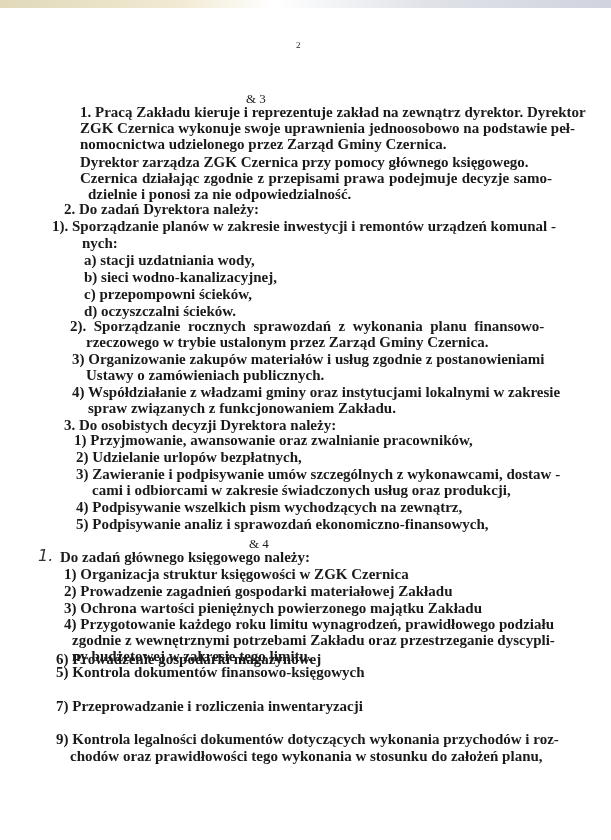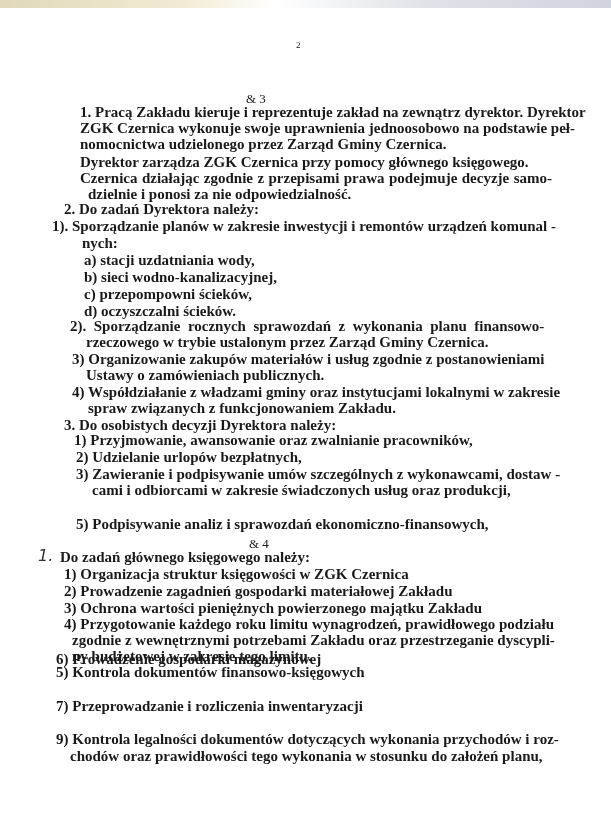--- a/index.html
+++ b/index.html
@@ -44,20 +44,21 @@
   <div class="ln" style="left:72px;top:351px;">3) Organizowanie zakupów materiałów i usług zgodnie z postanowieniami</div>
   <div class="ln" style="left:86px;top:367px;">Ustawy o zamówieniach publicznych.</div>
   <div class="ln j" style="left:72px;top:384px;width:476px;">4) Współdziałanie z władzami gminy oraz instytucjami lokalnymi w zakresie</div>
   <div class="ln" style="left:88px;top:400px;">spraw związanych z funkcjonowaniem Zakładu.</div>
 
   <div class="ln" style="left:64px;top:417px;">3. Do osobistych decyzji Dyrektora należy:</div>
   <div class="ln" style="left:74px;top:432px;">1) Przyjmowanie, awansowanie oraz zwalnianie pracowników,</div>
   <div class="ln" style="left:76px;top:449px;">2) Udzielanie urlopów bezpłatnych,</div>
   <div class="ln" style="left:76px;top:466px;">3) Zawieranie i podpisywanie umów szczególnych z wykonawcami, dostaw -</div>
   <div class="ln" style="left:92px;top:482px;">cami i odbiorcami w zakresie świadczonych usług oraz produkcji,</div>
+  <div class="ln" style="left:76px;top:499px;">4) Podpisywanie wszelkich pism wychodzących na zewnątrz,</div>
   <div class="ln" style="left:76px;top:516px;">5) Podpisywanie analiz i sprawozdań ekonomiczno-finansowych,</div>
 
   <div class="hd" style="left:249px;top:536px;">&amp; 4</div>
   <div class="hand">1.</div>
 
   <div class="ln" style="left:60px;top:549px;">Do zadań głównego księgowego należy:</div>
   <div class="ln" style="left:64px;top:566px;">1) Organizacja struktur księgowości w ZGK Czernica</div>
   <div class="ln" style="left:64px;top:583px;">2) Prowadzenie zagadnień gospodarki materiałowej Zakładu</div>
   <div class="ln" style="left:64px;top:600px;">3) Ochrona wartości pieniężnych powierzonego majątku Zakładu</div>
   <div class="ln j" style="left:64px;top:616px;width:490px;">4) Przygotowanie każdego roku limitu wynagrodzeń, prawidłowego podziału</div>

